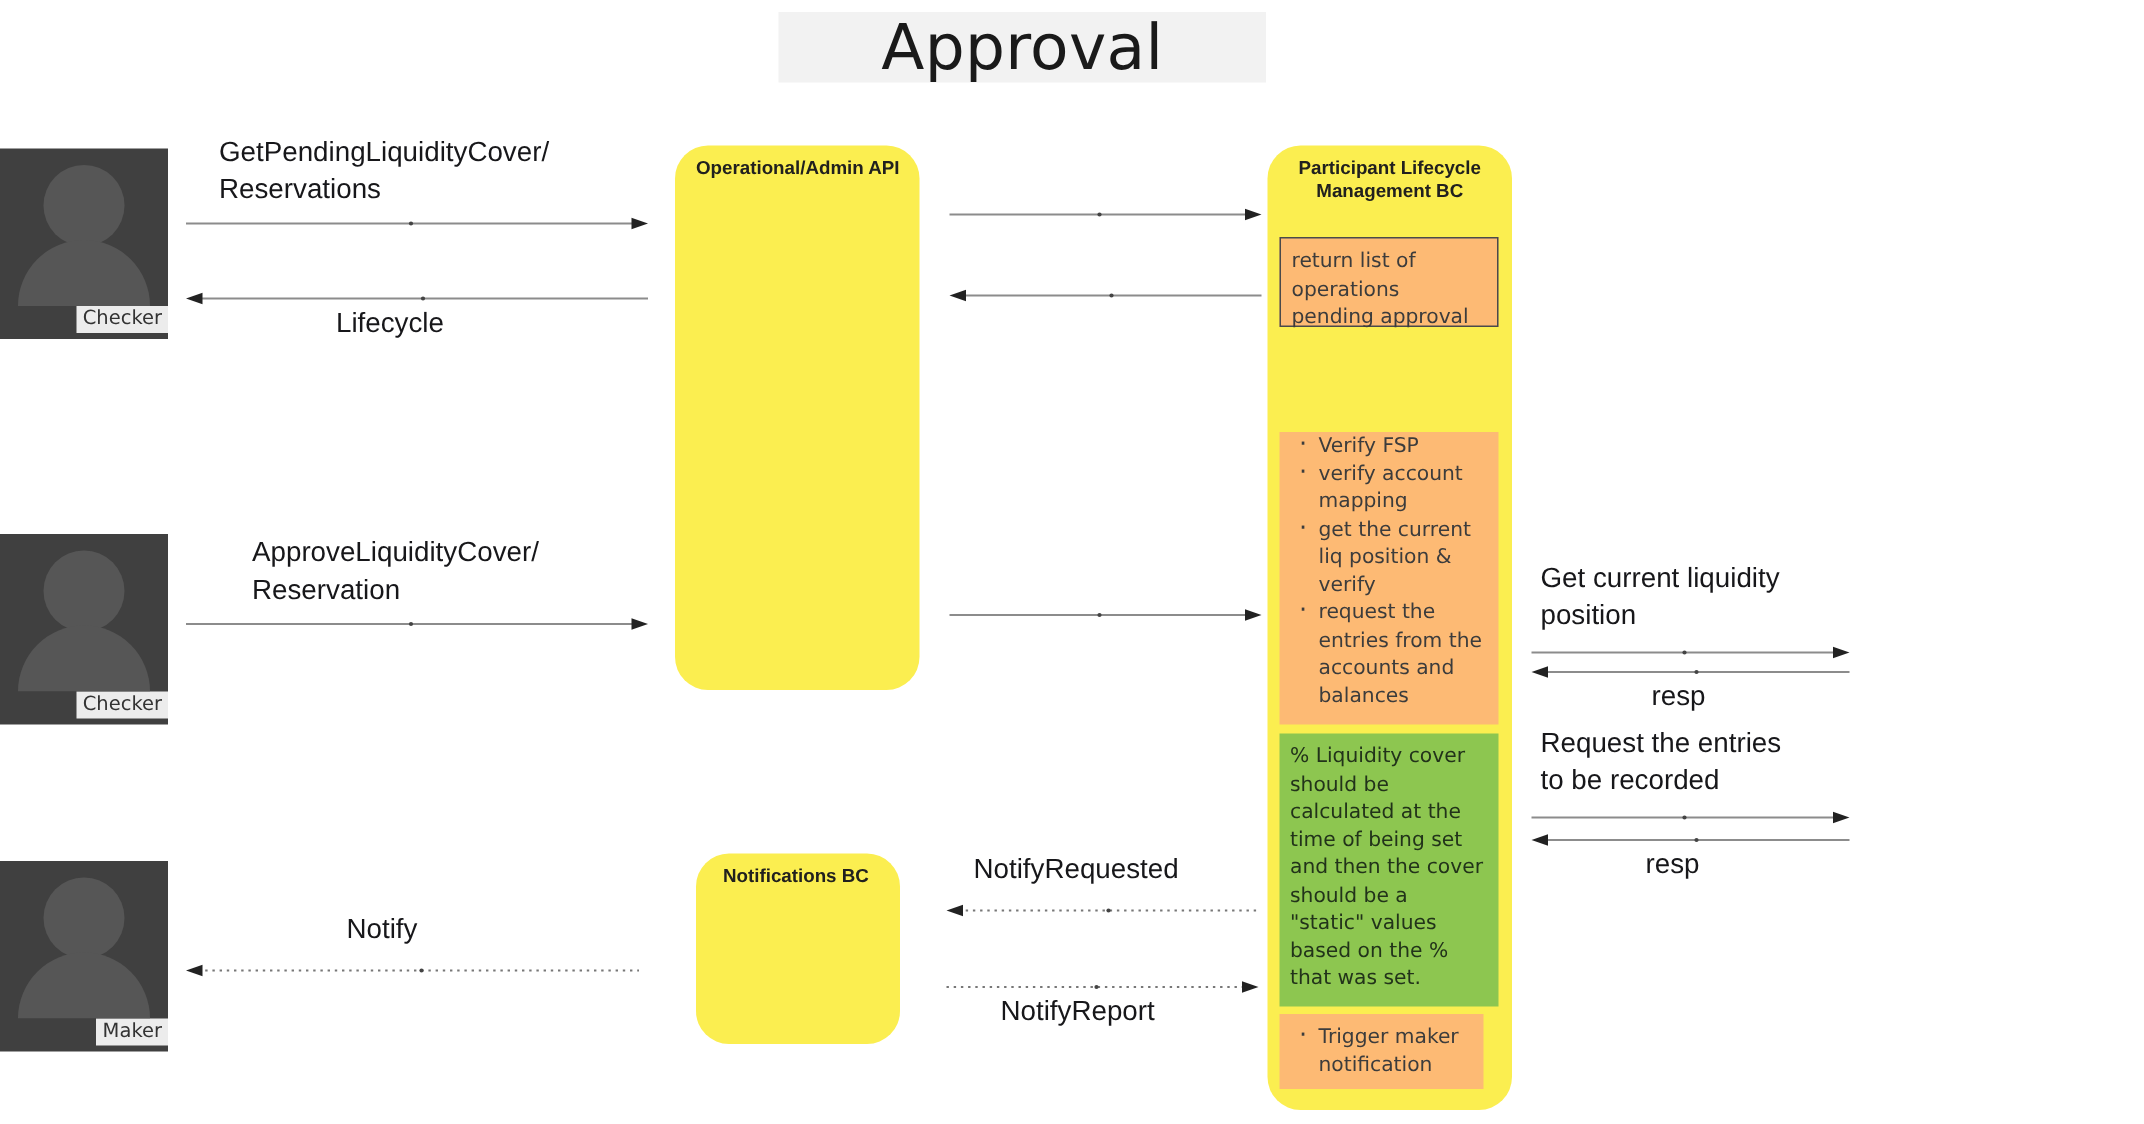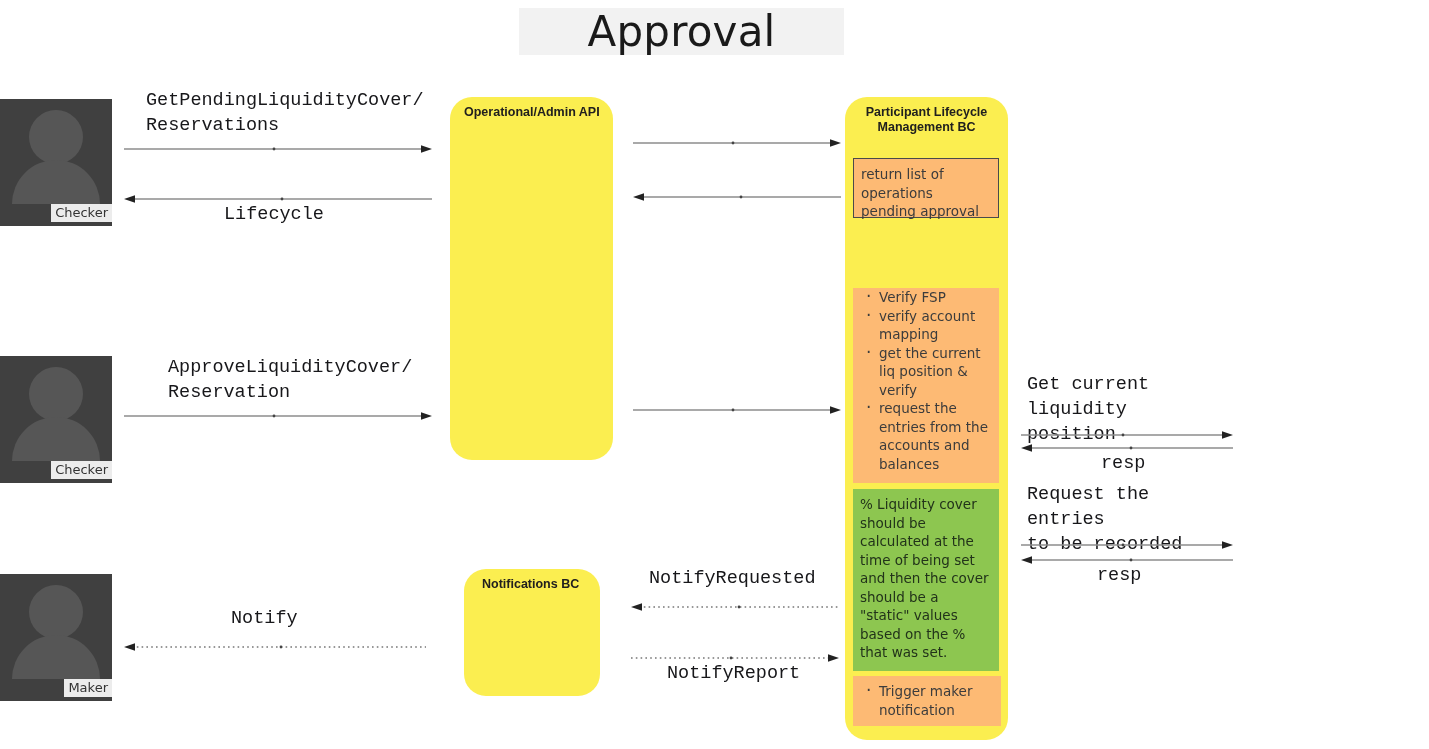--- a/index.html
+++ b/index.html
@@ -122,21 +122,21 @@
     line-height: 18.5px;
     color: #3c3c3c;
   }
 
   
   .msg {
     position: absolute;
   }
   .msg-label {
     position: absolute;
-    font-family: Liberation Mono, monospace;
+    font-family: Liberation Sans, sans-serif;
     font-size: 18.5px;
     line-height: 25px;
     color: #17171a;
     white-space: pre-line;
   }
   .arrow-svg {
     position: absolute;
     overflow: visible;
   }
 </style>
@@ -198,21 +198,21 @@
       <li>verify account mapping</li>
       <li>get the current liq position &amp; verify</li>
       <li>request the entries from the accounts and balances</li>
     </ul>
   </div>
 
   <div class="note green" style="left:853px; top:489px; width:146px; height:182px;">
     <div class="note-body">% Liquidity cover should be calculated at the time of being set and then the cover should be a "static" values based on the % that was set.</div>
   </div>
 
-  <div class="note gray" style="left:853px; top:676px; width:148px; height:50px;">
+  <div class="note gray" style="left:853px; top:676px; width:136px; height:50px;">
     <ul style="padding-top:6px;">
       <li>Trigger maker notification</li>
     </ul>
   </div>
 
   <div class="box" style="left:464px; top:569px; width:136px; height:127px;">
     <div class="box-title left-align" style="padding-left: 18px; white-space: pre-line;">Notifications BC</div>
   </div>
 
 

